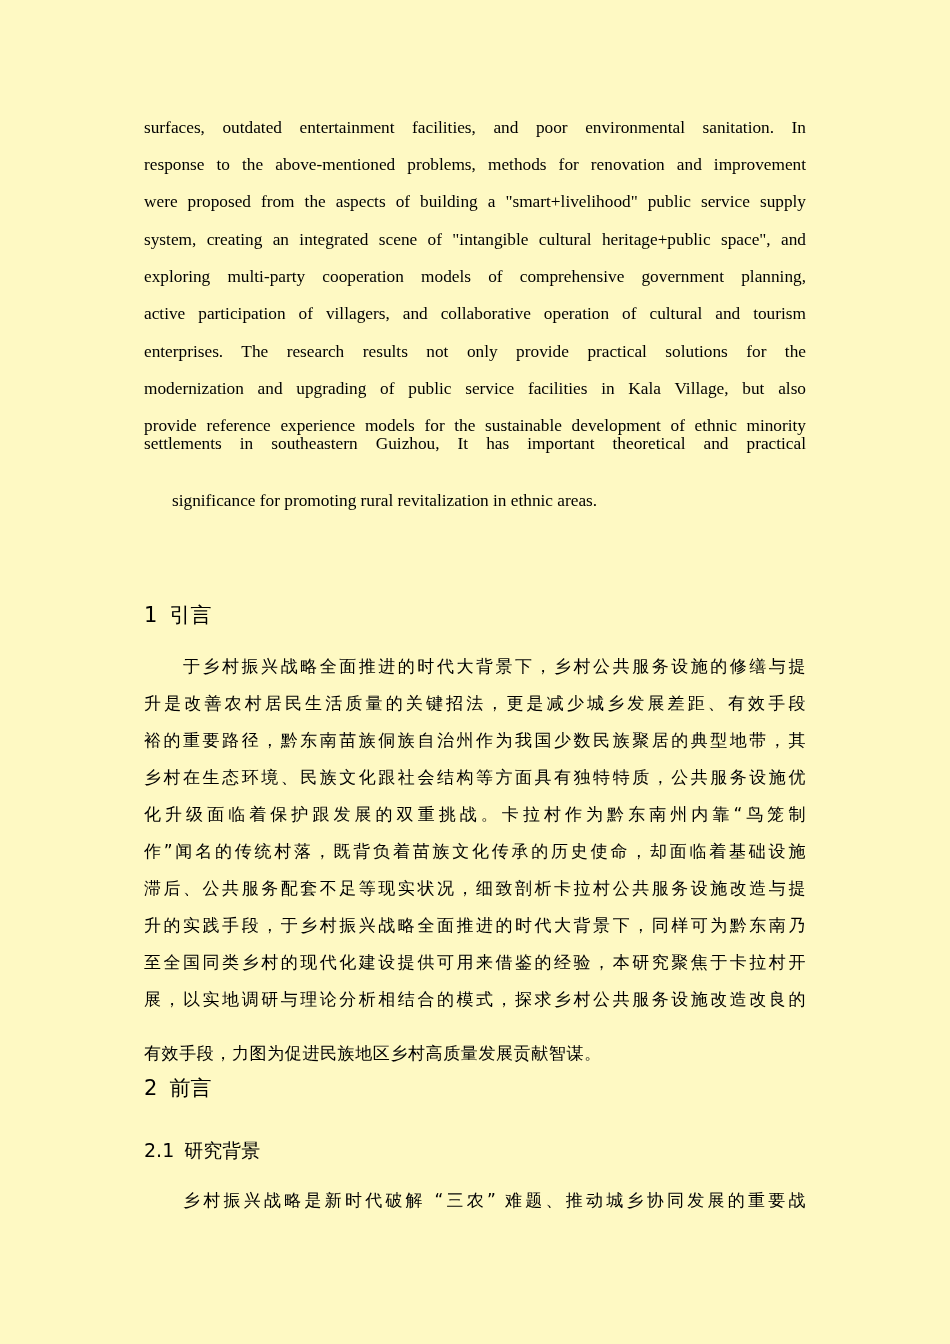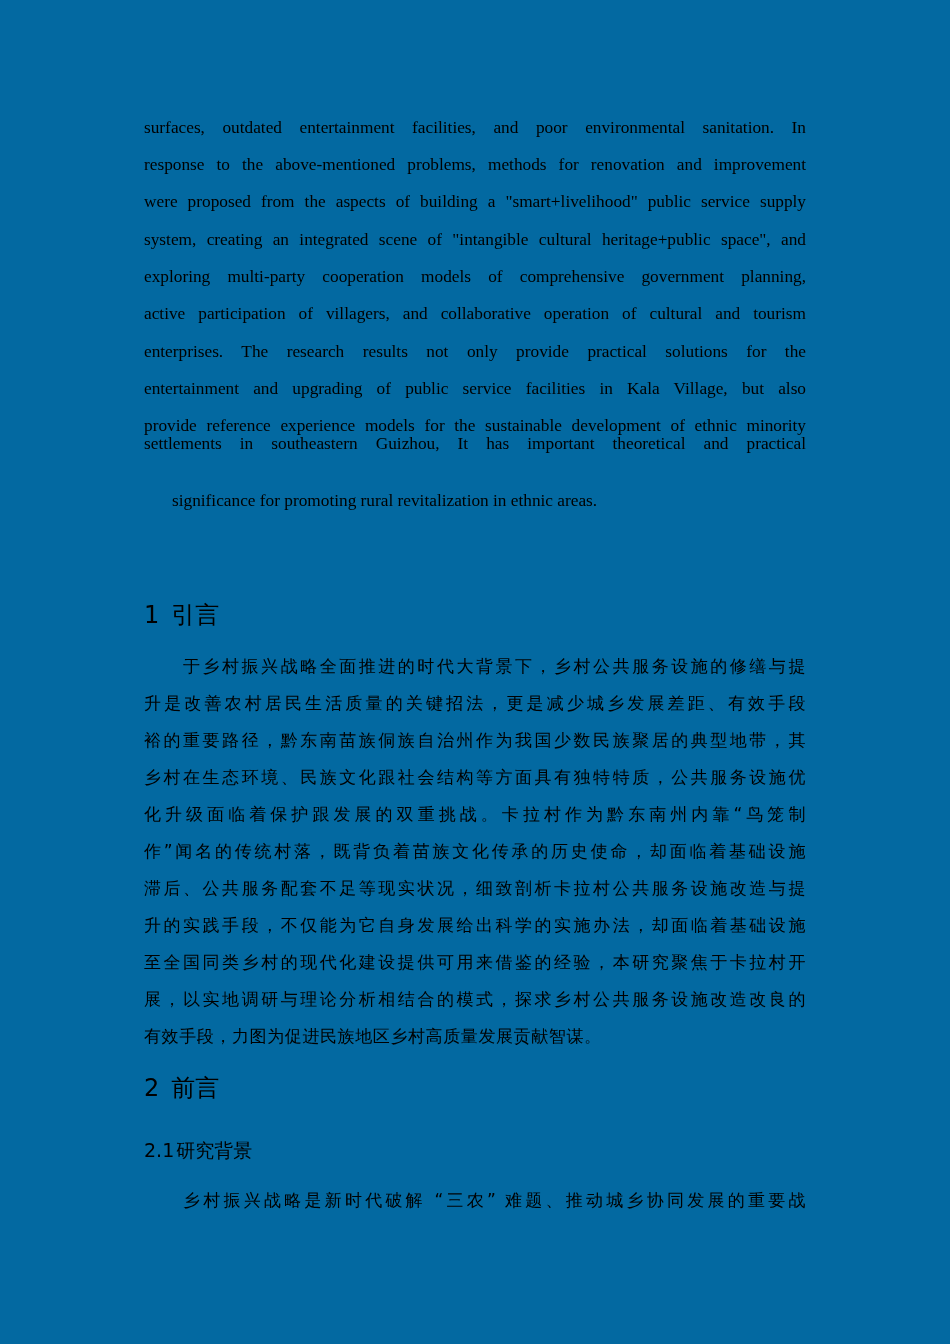--- a/index.html
+++ b/index.html
@@ -12,21 +12,21 @@
       height: 1344px;
       position: relative;
       overflow: hidden;
       color: #000000;
     }
     .page {
       position: absolute;
       left: 0; top: 0;
       width: 950px;
       height: 1344px;
-      background: #0369a1;
+      background: #fef9c3;
     }
     .en-line {
       position: absolute;
       left: 144px;
       width: 662px;
       font-family: "Liberation Serif", serif;
       font-size: 17.3px;
       line-height: 22px;
       height: 22px;
       white-space: nowrap;
@@ -34,84 +34,84 @@
       text-align-last: justify;
     }
     .en-line.last {
       text-align-last: left;
       margin-left: 28px;
     }
     .h1 {
       position: absolute;
       left: 144px;
       font-family: "DejaVu Sans", sans-serif;
-      font-size: 24px;
+      font-size: 21px;
       line-height: 28px;
       height: 28px;
       white-space: nowrap;
     }
     .h2 {
       position: absolute;
       left: 144px;
       font-family: "DejaVu Sans", sans-serif;
       font-size: 19px;
       line-height: 26px;
       height: 26px;
       white-space: nowrap;
     }
     .h-num { margin-right: 12px; }
-    .h2 .h-num { margin-right: 2px; }
+    .h2 .h-num { margin-right: 10px; }
     .zh-line {
       position: absolute;
       left: 144px;
       width: 662px;
       font-family: "DejaVu Sans", sans-serif;
       font-size: 17px;
       line-height: 24px;
       height: 24px;
       white-space: nowrap;
       text-align: justify;
       text-align-last: justify;
       letter-spacing: 0.6px;
     }
     .zh-line.indent { left: 183px; width: 623px; }
-    .zh-line.last { text-align-last: left; }
+    .zh-line.last { text-align-last: left; margin-top: 17px; }
   </style>
 </head>
 <body>
 
 <div class="page">
 
   <div>
     <div class="en-line" style="top:117px">surfaces, outdated entertainment facilities, and poor environmental sanitation. In</div>
     <div class="en-line" style="top:154px">response to the above-mentioned problems, methods for renovation and improvement</div>
     <div class="en-line" style="top:191px">were proposed from the aspects of building a "smart+livelihood" public service supply</div>
     <div class="en-line" style="top:229px">system, creating an integrated scene of "intangible cultural heritage+public space", and</div>
     <div class="en-line" style="top:266px">exploring multi-party cooperation models of comprehensive government planning,</div>
     <div class="en-line" style="top:303px">active participation of villagers, and collaborative operation of cultural and tourism</div>
     <div class="en-line" style="top:341px">enterprises. The research results not only provide practical solutions for the</div>
-    <div class="en-line" style="top:378px">entertainment and upgrading of public service facilities in Kala Village, but also</div>
+    <div class="en-line" style="top:378px">modernization and upgrading of public service facilities in Kala Village, but also</div>
     <div class="en-line" style="top:415px">provide reference experience models for the sustainable development of ethnic minority</div>
     <div class="en-line" style="top:433px">settlements in southeastern Guizhou, It has important theoretical and practical</div>
     <div class="en-line last" style="top:490px">significance for promoting rural revitalization in ethnic areas.</div>
   </div>
 
   <div class="h1" style="top:601px">
     <span class="h-num">1</span><span>引言</span>
   </div>
 
   <div>
     <div class="zh-line indent" style="top:654px">于乡村振兴战略全面推进的时代大背景下，乡村公共服务设施的修缮与提</div>
     <div class="zh-line" style="top:691px">升是改善农村居民生活质量的关键招法，更是减少城乡发展差距、有效手段</div>
     <div class="zh-line" style="top:728px">裕的重要路径，黔东南苗族侗族自治州作为我国少数民族聚居的典型地带，其</div>
     <div class="zh-line" style="top:765px">乡村在生态环境、民族文化跟社会结构等方面具有独特特质，公共服务设施优</div>
     <div class="zh-line" style="top:802px">化升级面临着保护跟发展的双重挑战。卡拉村作为黔东南州内靠“鸟笼制</div>
     <div class="zh-line" style="top:839px">作”闻名的传统村落，既背负着苗族文化传承的历史使命，却面临着基础设施</div>
     <div class="zh-line" style="top:876px">滞后、公共服务配套不足等现实状况，细致剖析卡拉村公共服务设施改造与提</div>
-    <div class="zh-line" style="top:913px">升的实践手段，不仅能为它自身发展给出科学的实施办法，却面临着基础设施</div>
+    <div class="zh-line" style="top:913px">升的实践手段，于乡村振兴战略全面推进的时代大背景下，同样可为黔东南乃</div>
     <div class="zh-line" style="top:950px">至全国同类乡村的现代化建设提供可用来借鉴的经验，本研究聚焦于卡拉村开</div>
     <div class="zh-line" style="top:987px">展，以实地调研与理论分析相结合的模式，探求乡村公共服务设施改造改良的</div>
     <div class="zh-line last" style="top:1024px">有效手段，力图为促进民族地区乡村高质量发展贡献智谋。</div>
   </div>
 
   <div class="h1" style="top:1074px">
     <span class="h-num">2</span><span>前言</span>
   </div>
 
   <div class="h2" style="top:1137px">

